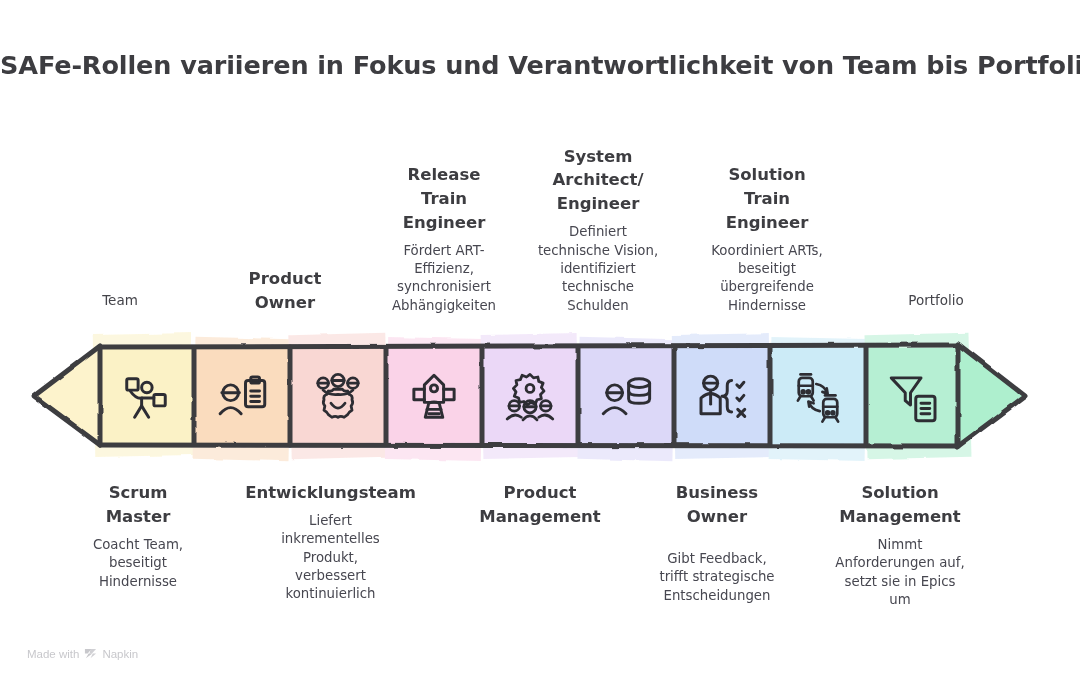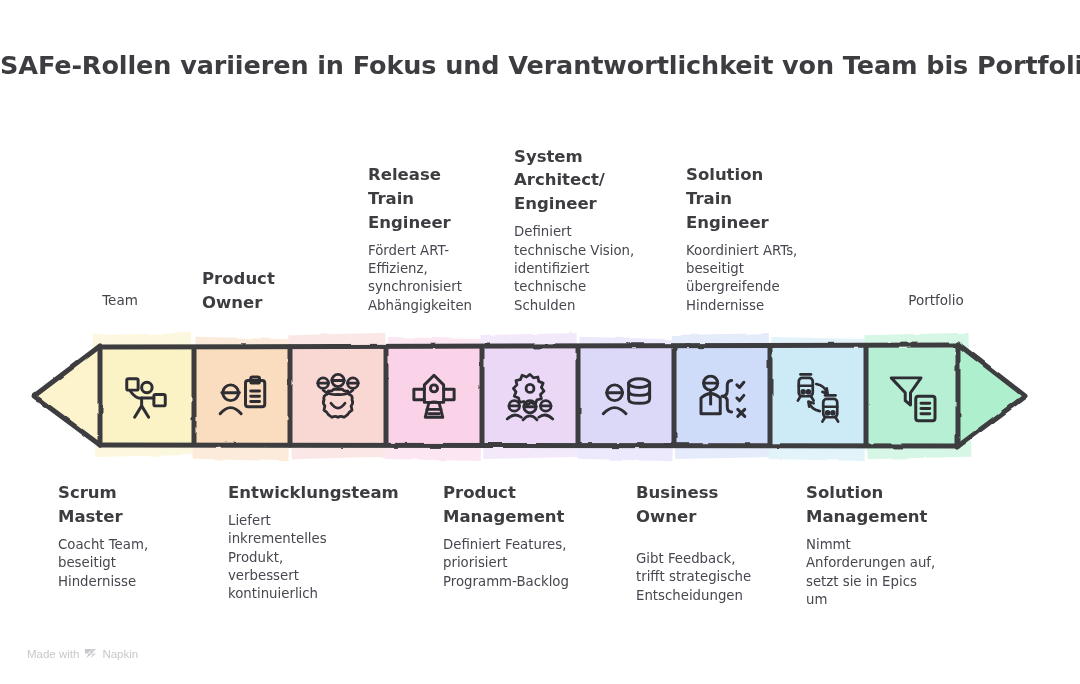--- a/index.html
+++ b/index.html
@@ -68,21 +68,21 @@
     position: absolute;
     top: 58px;
     width: 56px;
     height: 56px;
   }
   .seg-icon svg { width: 100%; height: 100%; display: block; }
 
   
   .role {
     position: absolute;
-    text-align: left;
+    text-align: center;
   }
   .role .role-name {
     font-family: "DejaVu Sans", sans-serif;
     font-weight: bold;
     font-size: 16.5px;
     line-height: 1.45;
     color: #3d3d41;
   }
   .role .role-desc {
     font-size: 13.3px;
@@ -325,21 +325,20 @@
     <div class="role-desc">Coacht Team,<br>beseitigt<br>Hindernisse</div>
   </div>
 
   <div class="role bottom" id="bot-1" style="left:228px; top:481px; width:205px;">
     <div class="role-name">Entwicklungsteam</div>
     <div class="role-desc">Liefert<br>inkrementelles<br>Produkt,<br>verbessert<br>kontinuierlich</div>
   </div>
 
   <div class="role bottom" id="bot-2" style="left:443px; top:481px; width:194px;">
     <div class="role-name">Product<br>Management</div>
-    <div class="role-desc">Definiert Features,<br>priorisiert<br>Programm-Backlog</div>
   </div>
 
   <div class="role bottom" id="bot-3" style="left:636px; top:481px; width:162px;gap:14px;">
     <div class="role-name">Business<br>Owner</div>
     <div class="role-desc">Gibt Feedback,<br>trifft strategische<br>Entscheidungen</div>
   </div>
 
   <div class="role bottom" id="bot-4" style="left:806px; top:481px; width:188px;">
     <div class="role-name">Solution<br>Management</div>
     <div class="role-desc">Nimmt<br>Anforderungen auf,<br>setzt sie in Epics<br>um</div>

